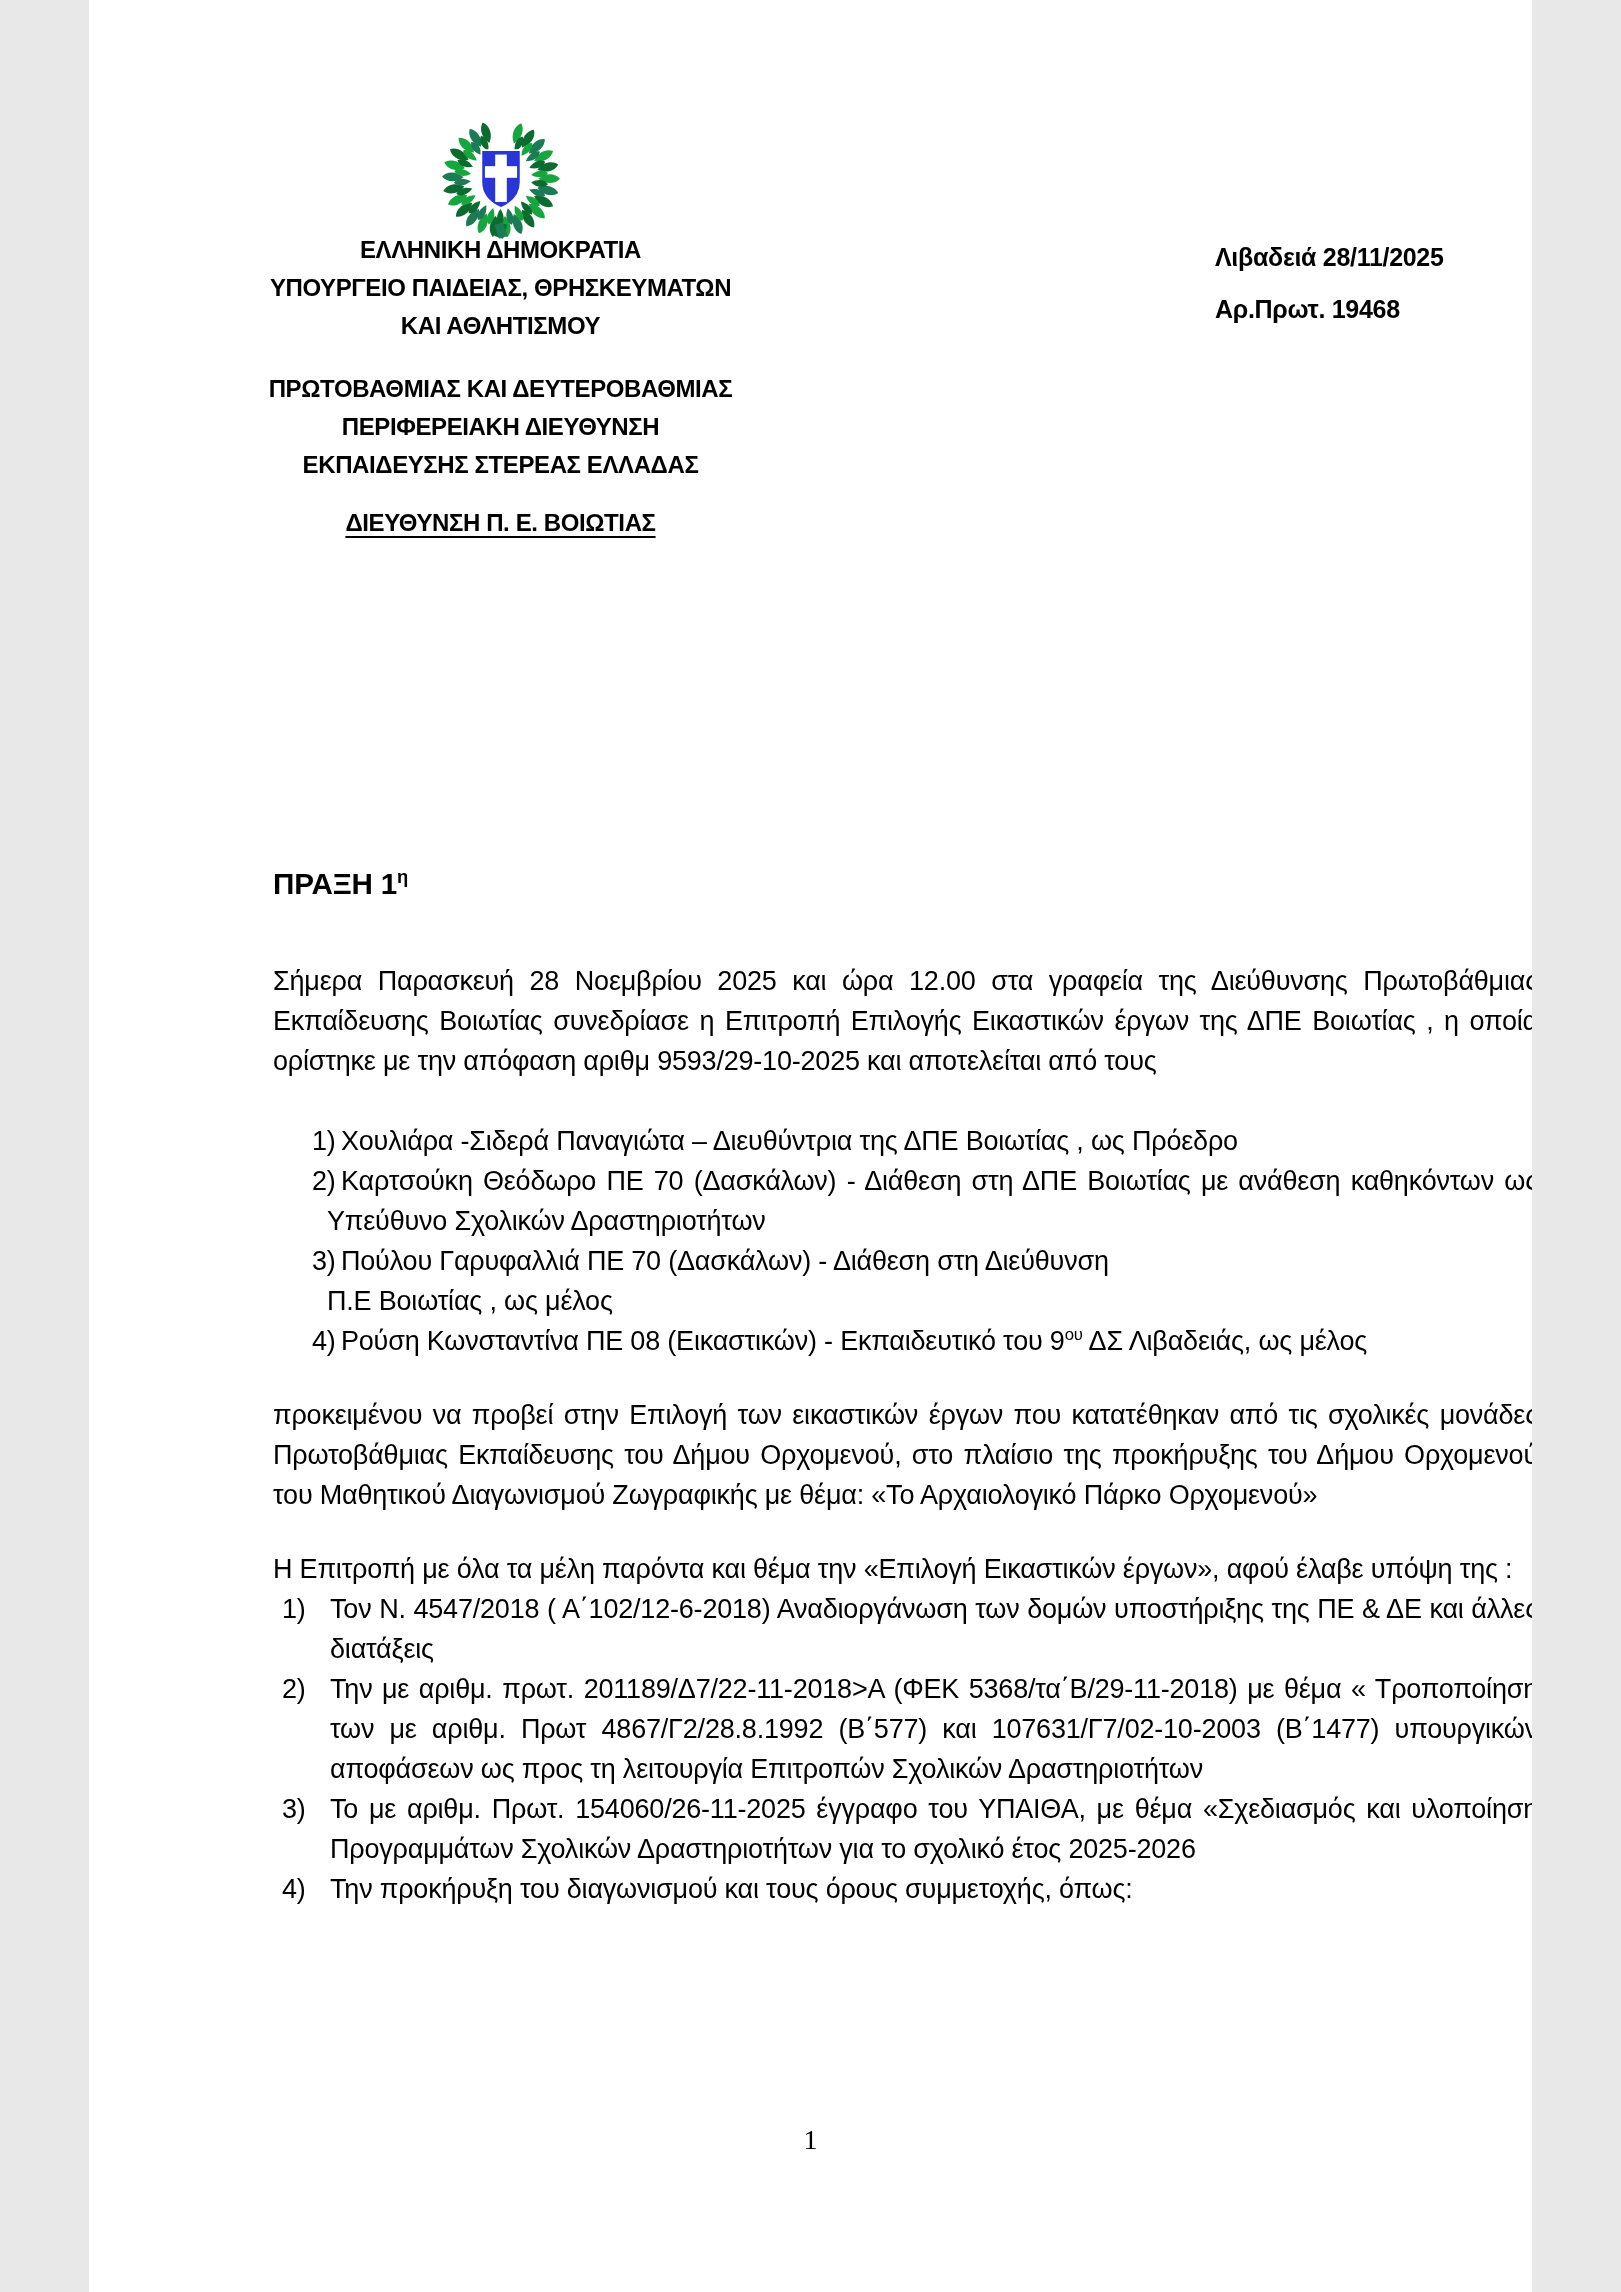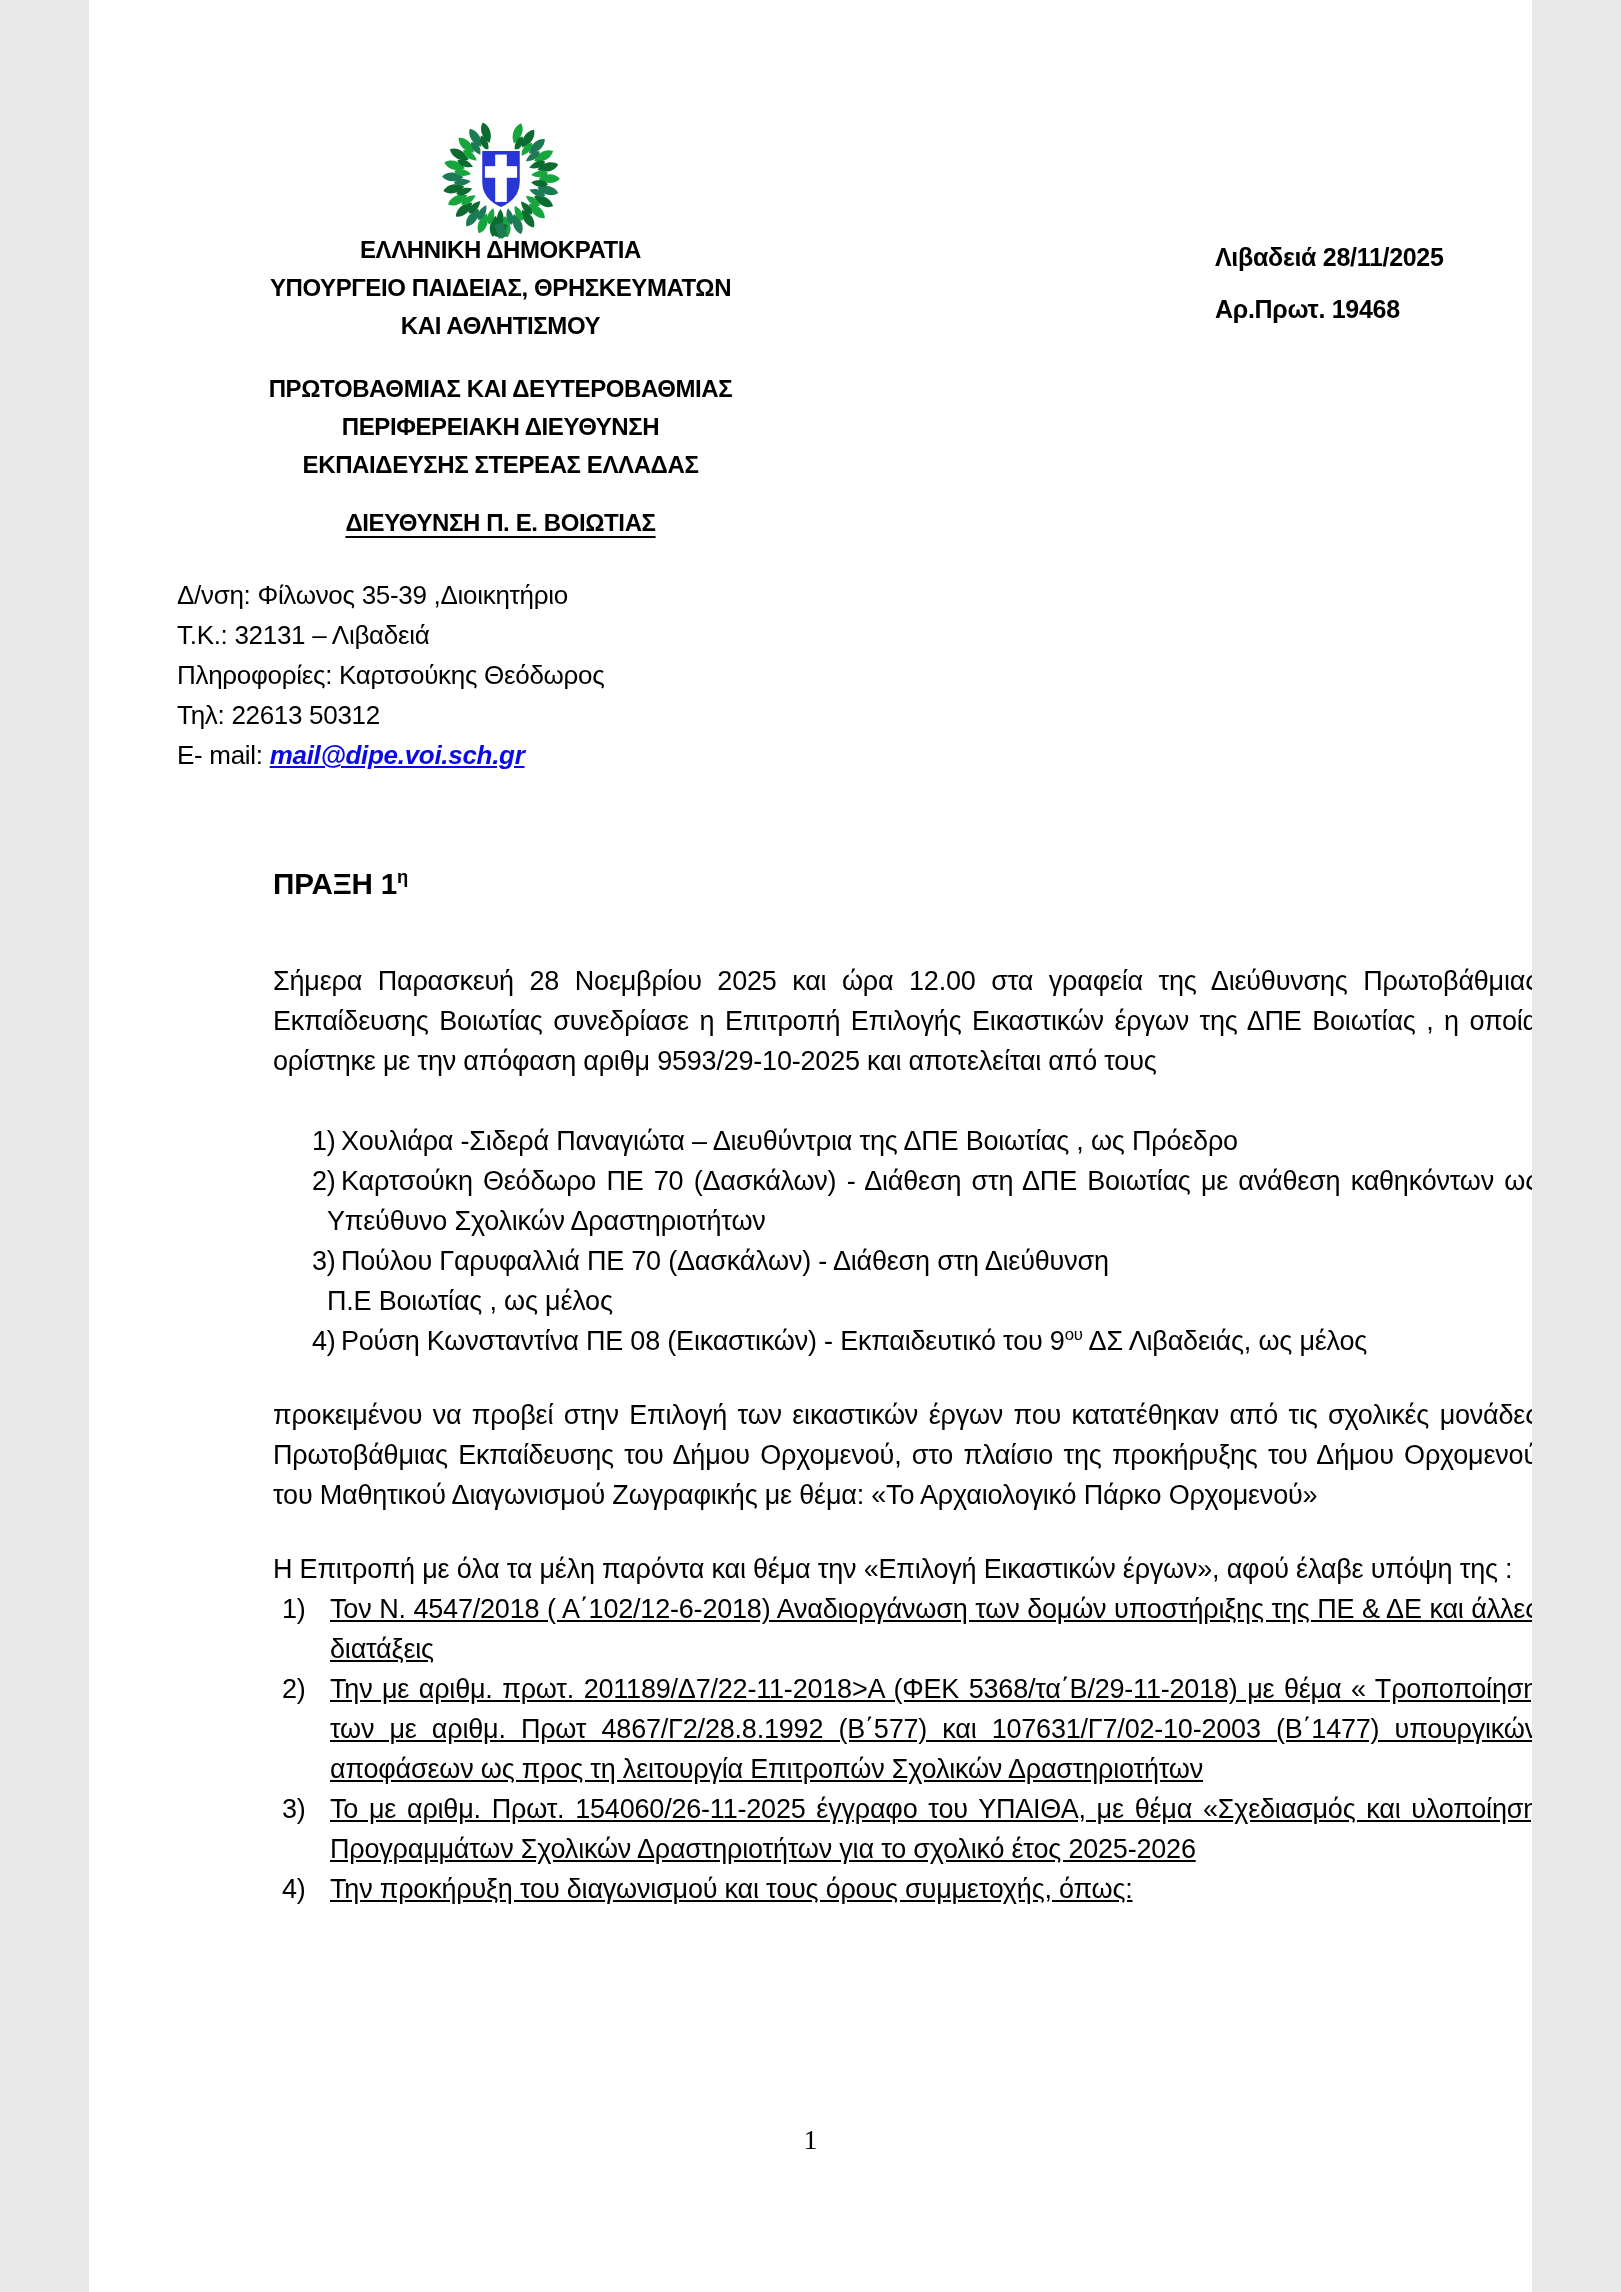--- a/index.html
+++ b/index.html
@@ -35,21 +35,21 @@
   
   .body{
     position:absolute;left:184px;top:864px;width:1265px;
     font-size:27px;line-height:40px;letter-spacing:-0.2px;
   }
   .act-title{font-size:29.6px;font-weight:bold;margin:0 0 57px 0;line-height:40px;}
   .para{text-align:justify;margin:0;}
   .members{margin-top:40px;}
   .members .item{text-align:justify;padding-left:54px;text-indent:-15px;}
   .members .num{display:inline-block;width:29px;text-indent:0;}
-  .considerations .item{text-align:justify;padding-left:57px;text-indent:-48px;text-decoration:underline;}
+  .considerations .item{text-align:justify;padding-left:57px;text-indent:-48px;}
   .considerations .num{display:inline-block;width:48px;text-indent:0;}
   .mt38{margin-top:34px;}
   .b{font-weight:normal;}
   sup{font-size:0.62em;line-height:0;vertical-align:super;}
   .page-number{
     position:absolute;top:2124px;left:0;width:100%;
     text-align:center;font-family:"Liberation Serif",serif;font-size:28px;
   }
 </style>
 </head>
@@ -132,30 +132,20 @@
     <div>ΕΚΠΑΙΔΕΥΣΗΣ ΣΤΕΡΕΑΣ ΕΛΛΑΔΑΣ</div>
     <div class="gov-gap2"></div>
     <div><span class="directorate">ΔΙΕΥΘΥΝΣΗ Π. Ε. ΒΟΙΩΤΙΑΣ</span></div>
   </div>
 
   <div class="date-block">
     <div>Λιβαδειά 28/11/2025</div>
     <div>Αρ.Πρωτ. 19468</div>
   </div>
 
-  <div class="contact">
-    <div>Δ/νση: Φίλωνος 35-39 ,Διοικητήριο</div>
-    <div>Τ.Κ.: 32131 – Λιβαδειά</div>
-    <div>Πληροφορίες: Καρτσούκης Θεόδωρος</div>
-    <div>Τηλ: 22613 50312</div>
-    <div>
-      <span>E- mail: </span>
-      <a href="#" class="email">mail@dipe.voi.sch.gr</a>
-    </div>
-  </div>
 
   <div class="body">
     <div class="act-title"><span>ΠΡΑΞΗ 1</span><sup>η</sup></div>
 
     <p class="para"><span>Σήμερα </span><span class="b">Παρασκευή 28 Νοεμβρίου 2025</span><span> και ώρα 12.00 στα γραφεία της Διεύθυνσης Πρωτοβάθμιας Εκπαίδευσης Βοιωτίας συνεδρίασε η </span><span class="b">Επιτροπή Επιλογής Εικαστικών έργω</span><span>ν της </span><span class="b">ΔΠΕ Βοιωτίας</span><span> , η οποία ορίστηκε με την απόφαση αριθμ 9593/29-10-2025 και αποτελείται από τους</span></p>
 
     <div class="members">
         <div class="item"><span class="num">1)</span><span class="b">Χουλιάρα -Σιδερά Παναγιώτα</span><span> – Διευθύντρια της ΔΠΕ Βοιωτίας , </span><span class="b">ως Πρόεδρο</span></div>
         <div class="item"><span class="num">2)</span><span class="b">Καρτσούκη Θεόδωρο ΠΕ 70 (Δασκάλων)</span><span> - Διάθεση στη ΔΠΕ Βοιωτίας με ανάθεση καθηκόντων ως </span><span class="b">Υπεύθυνο Σχολικών Δραστηριοτήτων</span></div>
         <div class="item"><span class="num">3)</span><span class="b">Πούλου Γαρυφαλλιά ΠΕ 70 (Δασκάλων)</span><span> - Διάθεση στη Διεύθυνση</span><br><span>Π.Ε Βοιωτίας , </span><span class="b">ως μέλος</span></div>

